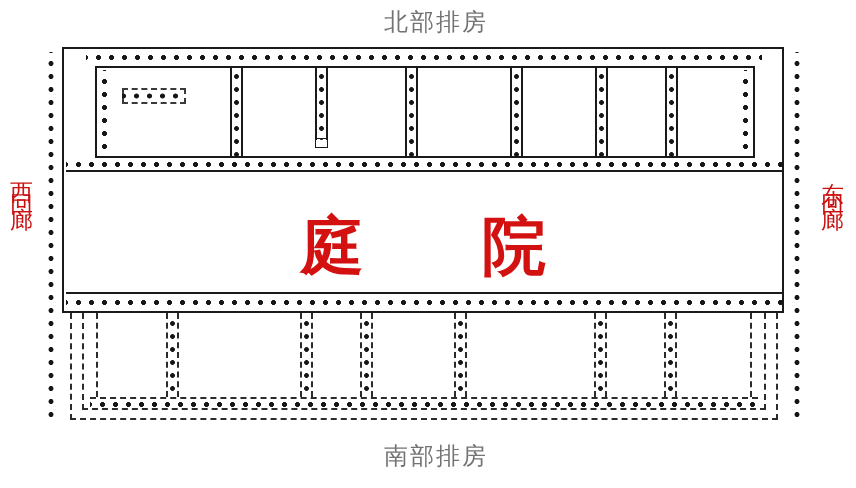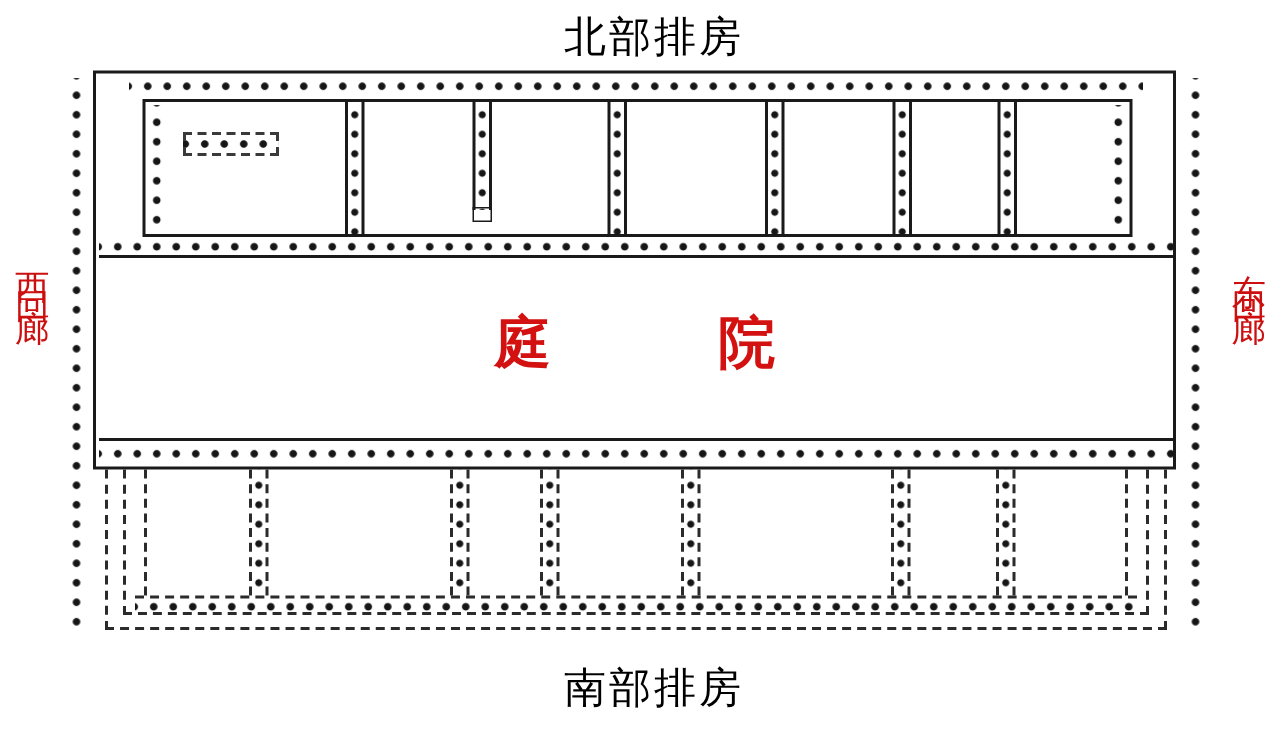--- a/index.html
+++ b/index.html
@@ -2,21 +2,21 @@
 <html><head>
 <meta charset="utf-8">
 <style>
   * { margin:0; padding:0; box-sizing:border-box; }
   html,body { background:#e9e9e9; }
   #stage {
     position:relative; width:856px; height:488px; background:#ffffff;
     font-family:"Liberation Serif","DejaVu Serif",serif;
     overflow:hidden; margin:0 auto;
   }
-  .red-label { color:#000000; font-size:28px; letter-spacing:2px;padding-left:16px; }
+  .red-label { color:#737373; font-size:24px; letter-spacing:2px;padding-left:16px; }
   .h-center { position:absolute; left:0; width:100%; text-align:center; }
   .v-label {
     position:absolute; color:#cc0f0f; font-size:23px;
     writing-mode:vertical-rl; text-orientation:upright; letter-spacing:12px;
   }
   
   .dots-h {
     position:absolute;
     background-image:radial-gradient(circle, #161616 2.2px, transparent 2.8px);
     background-repeat:repeat-x; background-size:13px 100%;
@@ -39,21 +39,21 @@
   
   .part-s {
     position:absolute; top:313px; height:84px; width:13px;
     border-left:2px dashed #2b2b2b; border-right:2px dashed #2b2b2b;
     background-image:radial-gradient(circle, #161616 2.1px, transparent 2.6px);
     background-repeat:repeat-y; background-size:100% 13px; background-position:center 4px;
   }
   .dash-v { position:absolute; top:313px; height:84px; width:0; border-left:2px dashed #2b2b2b; }
   #courtyard-label {
     position:absolute; left:62px; top:203px; width:722px; text-align:center;
-    font-size:38px; color:#d41111; word-spacing:102px; font-weight:bold;
+    font-size:64px; color:#d41111; word-spacing:102px; font-weight:bold;
   }
 </style>
 </head>
 <body>
 
 <div id="stage">
 
   <div class="h-center red-label" style="top:6px;">北部排房</div>
 
   <div class="h-center red-label" style="top:440px;">南部排房</div>

